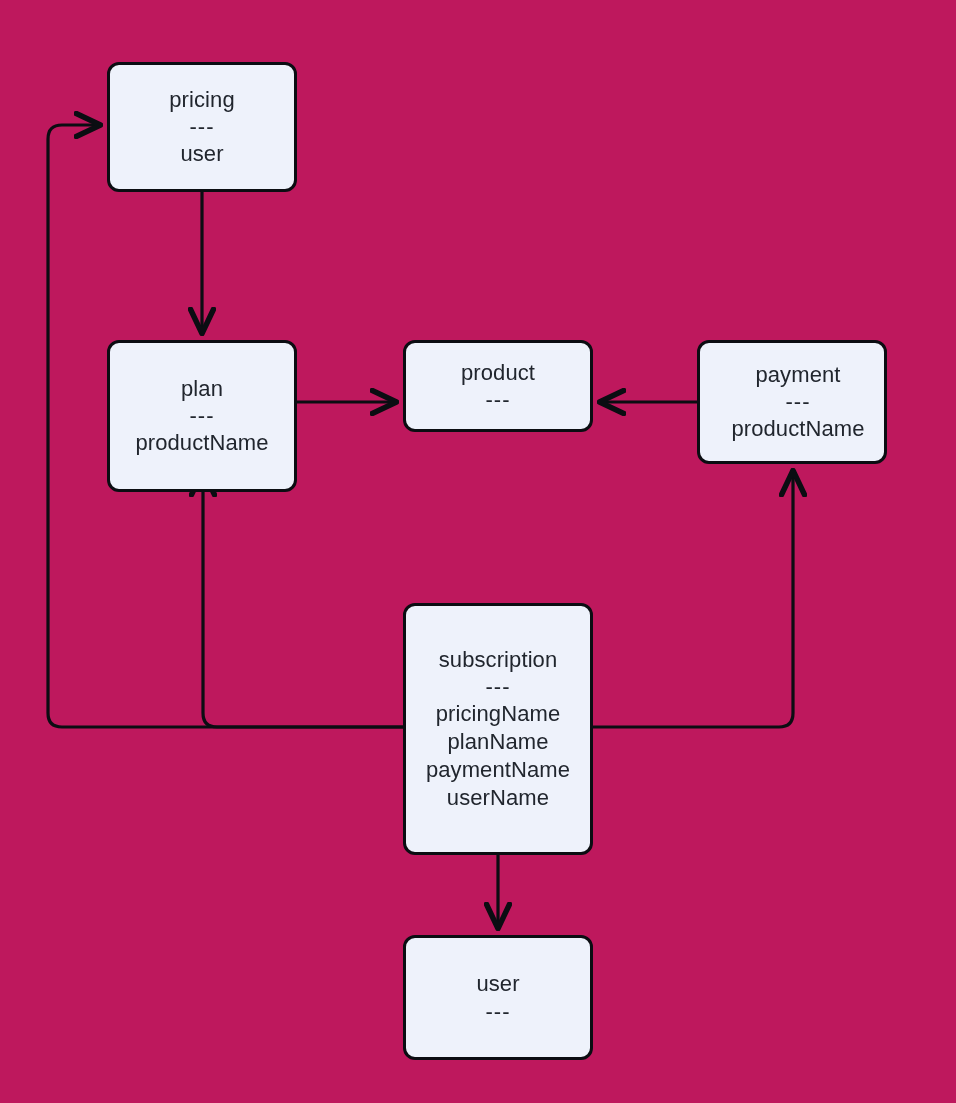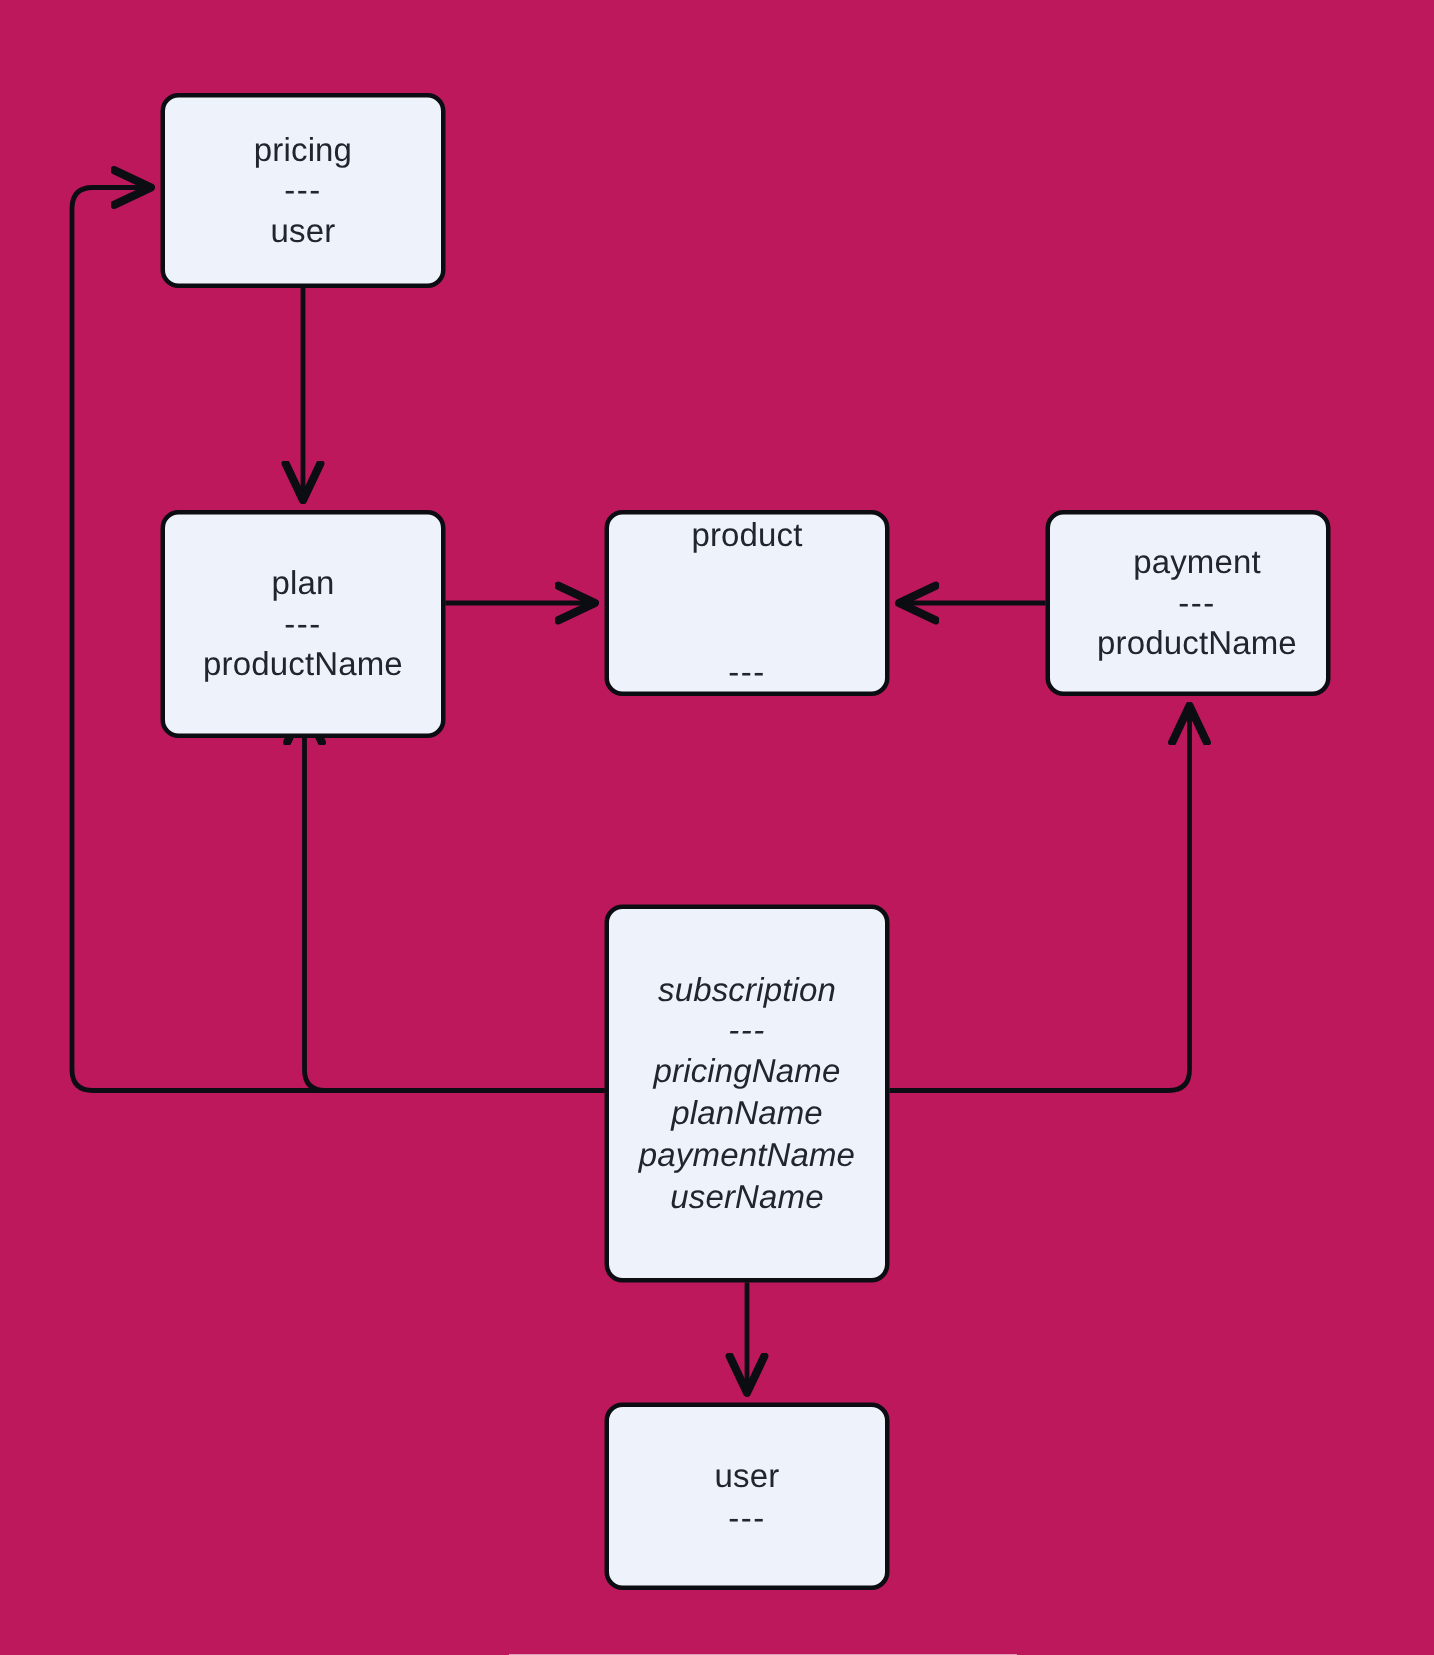--- a/index.html
+++ b/index.html
@@ -59,23 +59,23 @@
     align-items: center;
   }
   .node-attr {
     font-size: 22px;
     color: #21262e;
     letter-spacing: 0.1px;
   }
   
   #node-pricing      { left: 107px; top: 62px;  width: 190px; height: 130px; }
   #node-plan         { left: 107px; top: 340px; width: 190px; height: 152px; }
-  #node-product      { left: 403px; top: 340px; width: 190px; height: 124px; justify-content: space-between; }
+  #node-product      { left: 403px; top: 340px; width: 190px; height: 92px; }
   #node-payment      { left: 697px; top: 340px; width: 190px; height: 124px; padding-left: 12px; }
-  #node-subscription { left: 403px; top: 603px; width: 190px; height: 252px; font-style: italic; }
+  #node-subscription { left: 403px; top: 603px; width: 190px; height: 252px; }
   #node-user         { left: 403px; top: 935px; width: 190px; height: 125px; }
 </style>
 </head>
 <body>
 
 <div id="diagram-canvas">
 
   <svg id="edge-layer" viewBox="0 0 956 1103" width="956" height="1103" xmlns="http://www.w3.org/2000/svg">
     <defs>
       <marker id="arrowhead" markerWidth="9" markerHeight="9" refX="7.4" refY="4.5" orient="auto" markerUnits="strokeWidth">

